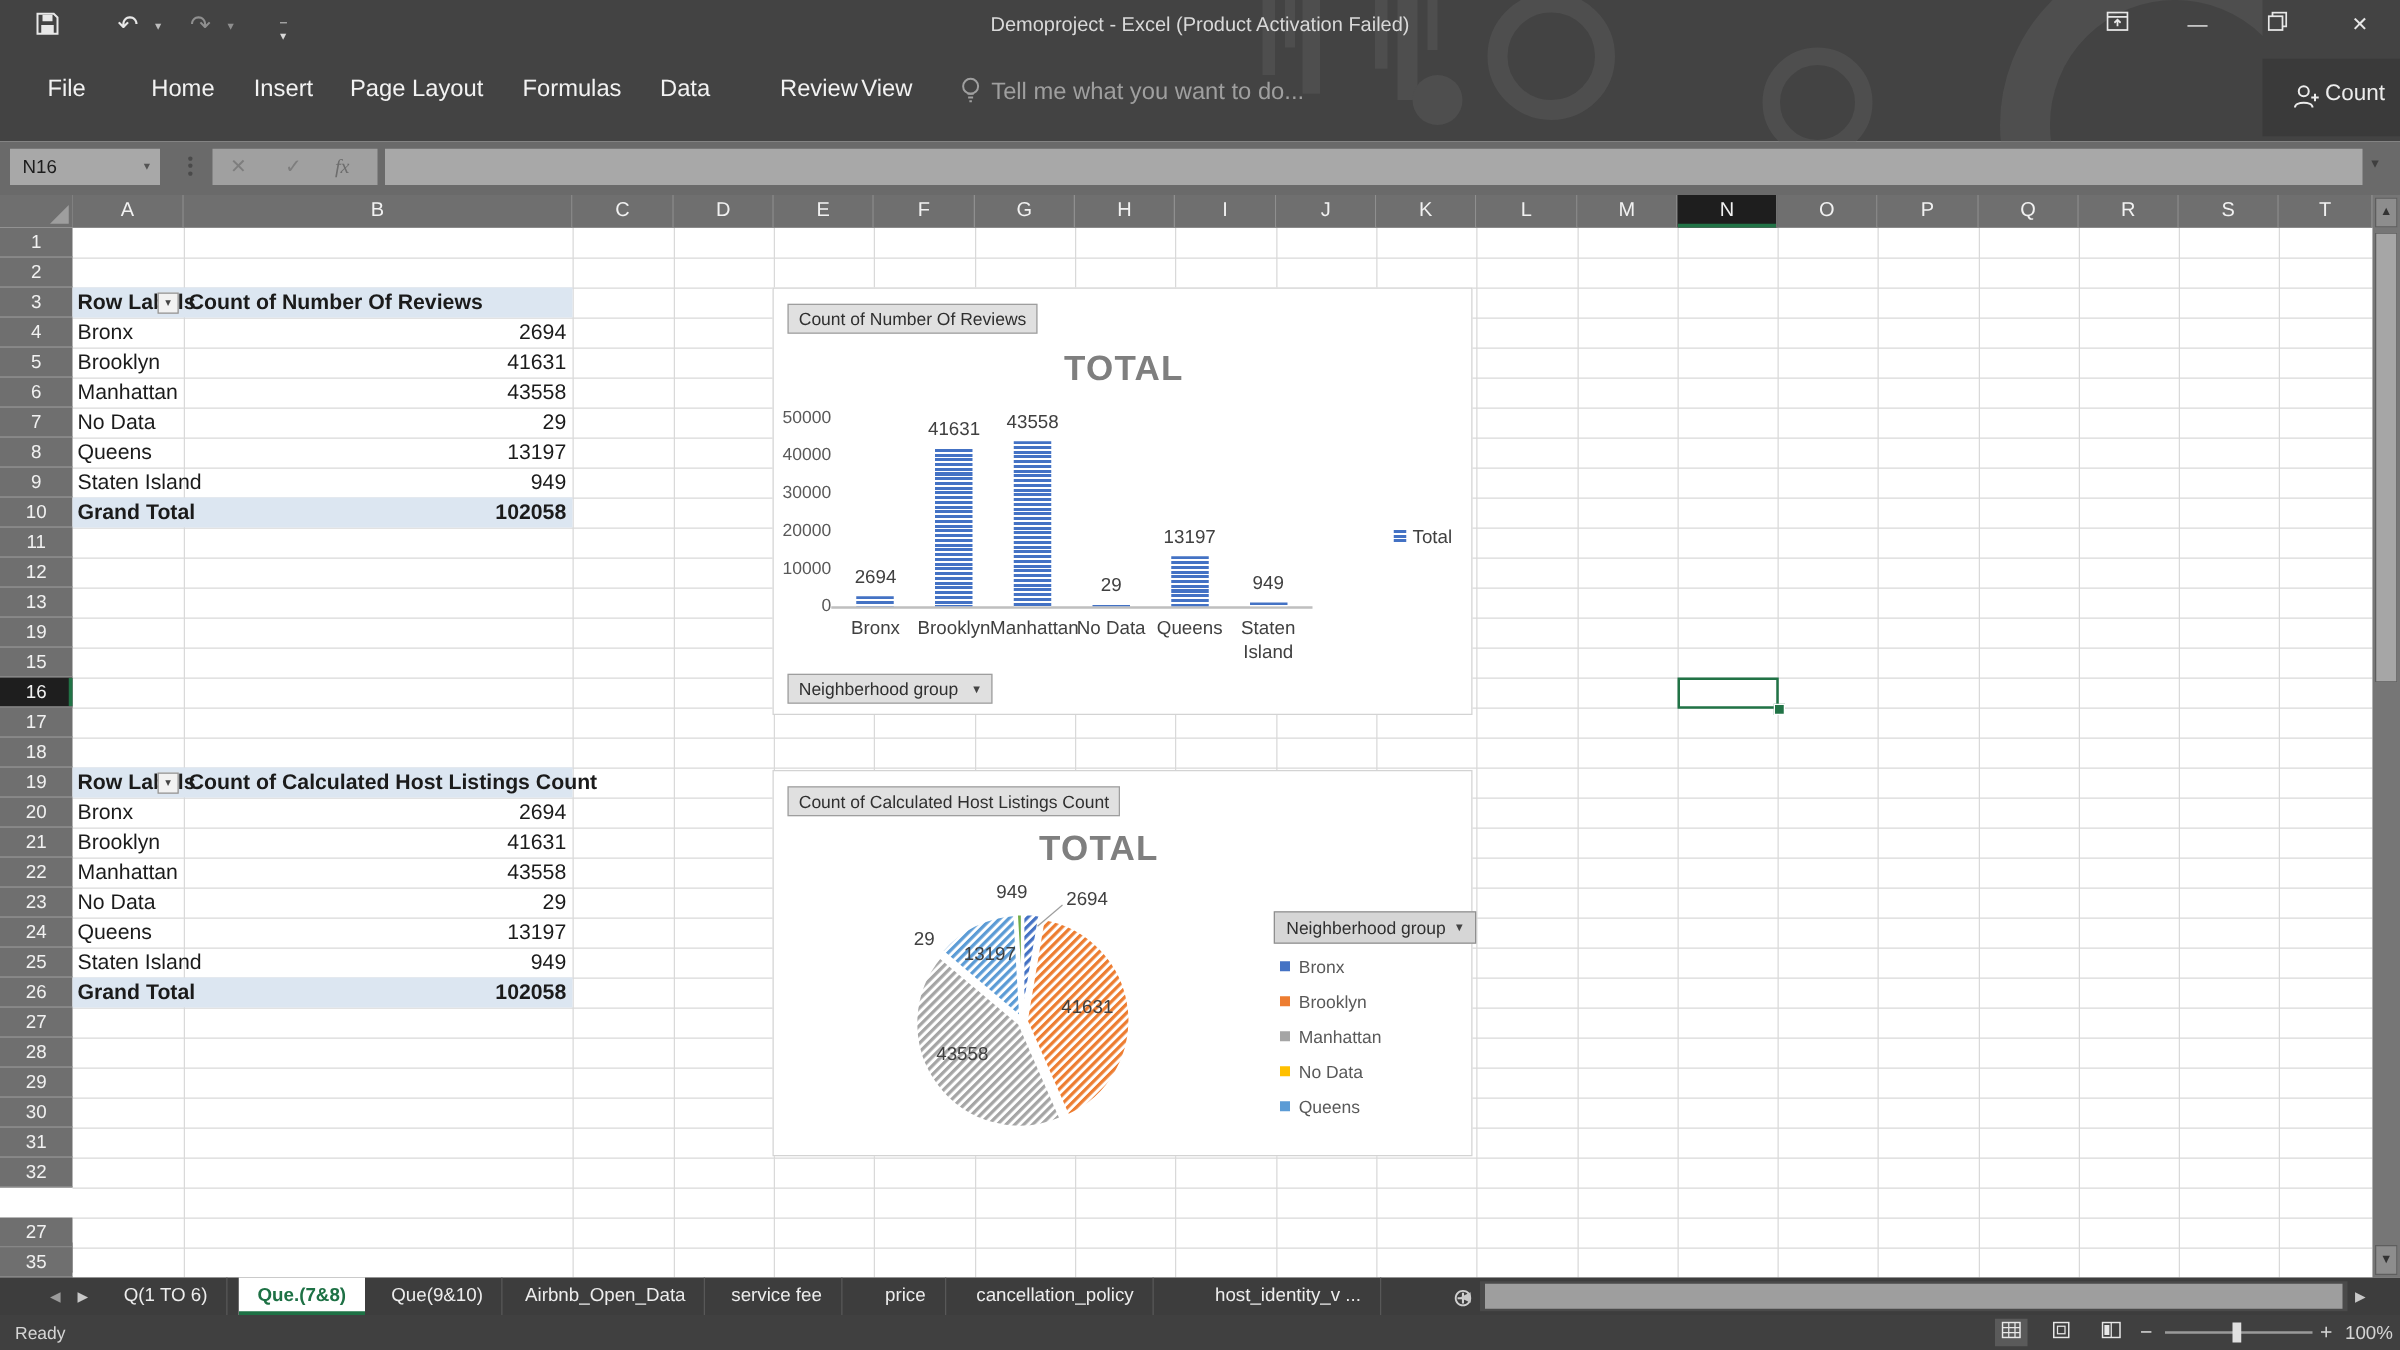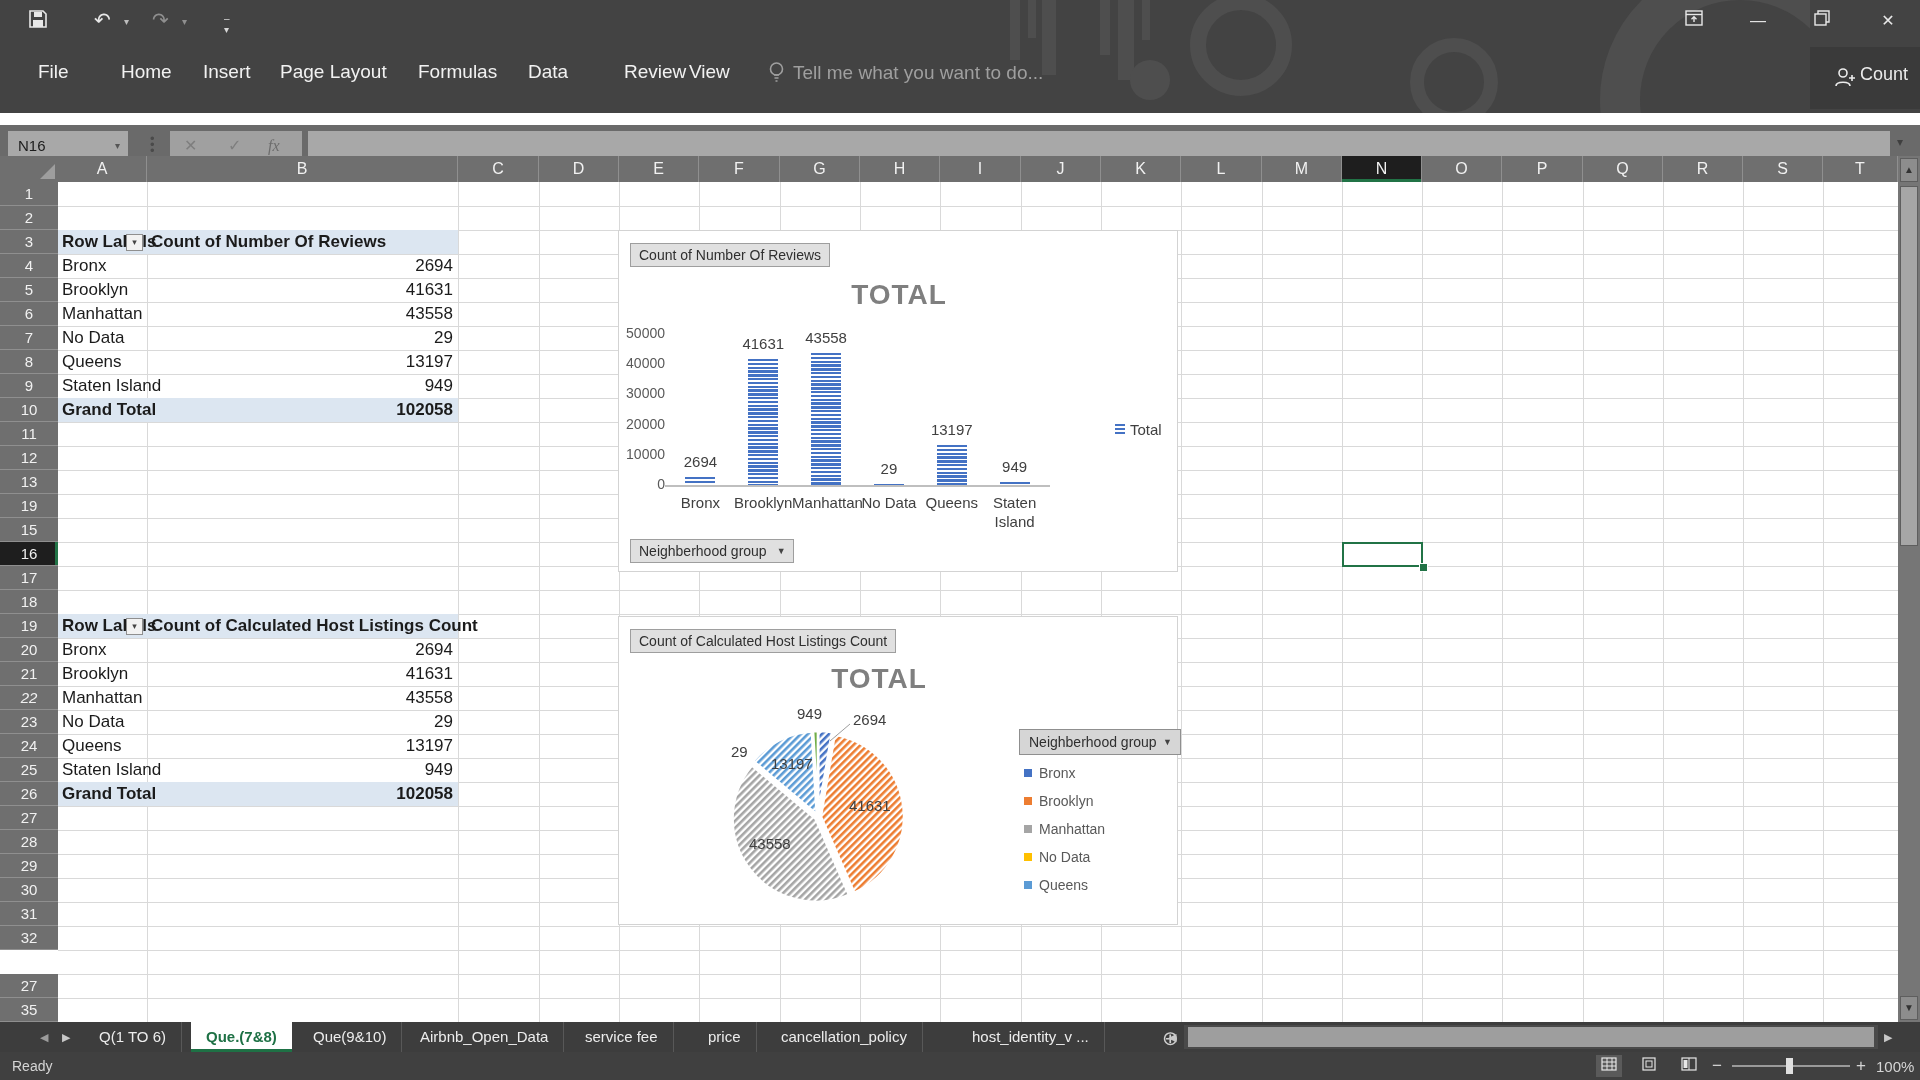--- a/index.html
+++ b/index.html
@@ -16,21 +16,21 @@
   .qicon{position:absolute;color:#e8e8e8;font-size:20px;line-height:20px;}
   .caret{position:absolute;color:#bdbdbd;font-size:10px;}
   .winbtn{position:absolute;top:8px;width:40px;height:26px;color:#e8e8e8;text-align:center;
        font-size:16px;line-height:26px;}
   .menutab{position:absolute;top:14px;color:#f2f2f2;font-size:19px;}
   .menurow{position:absolute;left:0;top:47px;width:1920px;height:66px;}
   .tellme{position:absolute;left:768px;top:14px;color:#9f9f9f;font-size:19px;}
   .sharebox{position:absolute;left:1810px;top:0px;width:110px;height:62px;background:#3a3a3a;
        color:#ececec;font-size:18px;}
   
-  .formularow{position:absolute;left:0;top:125px;width:1920px;height:43px;background:#6a6a6a;}
+  .formularow{position:absolute;left:0;top:113px;width:1920px;height:43px;background:#6a6a6a;}
   .namebox{position:absolute;left:8px;top:6px;width:120px;height:29px;background:#a8a8a8;
        color:#1c1c1c;font-size:15px;line-height:29px;padding-left:10px;box-sizing:border-box;}
   .fbtns{position:absolute;left:170px;top:6px;width:132px;height:29px;background:#a0a0a0;
        color:#7e7e7e;font-size:16px;line-height:29px;}
   .finput{position:absolute;left:308px;top:6px;width:1582px;height:29px;background:#a8a8a8;}
   
   .sheetwhite{position:absolute;left:58px;top:156px;width:1840px;height:866px;background:#fff;}
   .hdrstrip{position:absolute;left:58px;top:156px;height:26px;background:#6f6f6f;border-bottom:1px solid #9a9a9a;box-sizing:border-box;}
   .colhdr{position:absolute;top:156px;height:26px;color:#f1f1f1;font-size:16px;text-align:center;
        line-height:26px;border-right:1px solid #8f8f8f;box-sizing:border-box;background:#6f6f6f;}
@@ -96,20 +96,21 @@
         <rect x="5" y="11" width="10" height="7" fill="#e8e8e8"></rect>
         <rect x="6" y="3" width="8" height="5" fill="#e8e8e8"></rect>
       </svg>
   </span>
   <span class="qicon" style="left:94px;top:10px;">↶</span>
   <span class="caret" style="left:124px;top:16px;">▾</span>
   <span class="qicon" style="left:152px;top:10px;color:#8f8f8f;">↷</span>
   <span class="caret" style="left:182px;top:16px;color:#8f8f8f;">▾</span>
   <span class="caret" style="left:224px;top:13px;color:#d8d8d8;">–<br>▾</span>
 
+  <div class="titletext">Demoproject - Excel (Product Activation Failed)</div>
 
   <span class="winbtn" style="left:1674px;">
     <svg width="18" height="16" viewBox="0 0 18 16">
         <rect x="1" y="1" width="16" height="14" fill="none" stroke="#e8e8e8" stroke-width="1.4"></rect>
         <line x1="1" y1="4.5" x2="17" y2="4.5" stroke="#e8e8e8" stroke-width="1.4"></line>
         <path d="M9 12 L9 7 M6.5 9.2 L9 6.8 L11.5 9.2" stroke="#e8e8e8" stroke-width="1.4" fill="none"></path>
       </svg>
   </span>
   <span class="winbtn" style="left:1738px;">—</span>
   <span class="winbtn" style="left:1802px;">
@@ -257,21 +258,21 @@
       <div class="rowhdr" style="top: 446px;">12</div>
       <div class="rowhdr" style="top: 470px;">13</div>
       <div class="rowhdr" style="top: 494px;">19</div>
       <div class="rowhdr" style="top: 518px;">15</div>
       <div class="rowhdr" style="top: 542px; background: rgb(30, 30, 30); box-shadow: rgb(33, 115, 70) -3px 0px 0px inset;">16</div>
       <div class="rowhdr" style="top: 566px;">17</div>
       <div class="rowhdr" style="top: 590px;">18</div>
       <div class="rowhdr" style="top: 614px;">19</div>
       <div class="rowhdr" style="top: 638px;">20</div>
       <div class="rowhdr" style="top: 662px;">21</div>
-      <div class="rowhdr" style="top: 686px; font-style: italic;">22</div>
+      <div class="rowhdr" style="top: 686px;">22</div>
       <div class="rowhdr" style="top: 710px;">23</div>
       <div class="rowhdr" style="top: 734px;">24</div>
       <div class="rowhdr" style="top: 758px;">25</div>
       <div class="rowhdr" style="top: 782px;">26</div>
       <div class="rowhdr" style="top: 806px;">27</div>
       <div class="rowhdr" style="top: 830px;">28</div>
       <div class="rowhdr" style="top: 854px;">29</div>
       <div class="rowhdr" style="top: 878px;">30</div>
       <div class="rowhdr" style="top: 902px;">31</div>
       <div class="rowhdr" style="top: 926px;">32</div>

